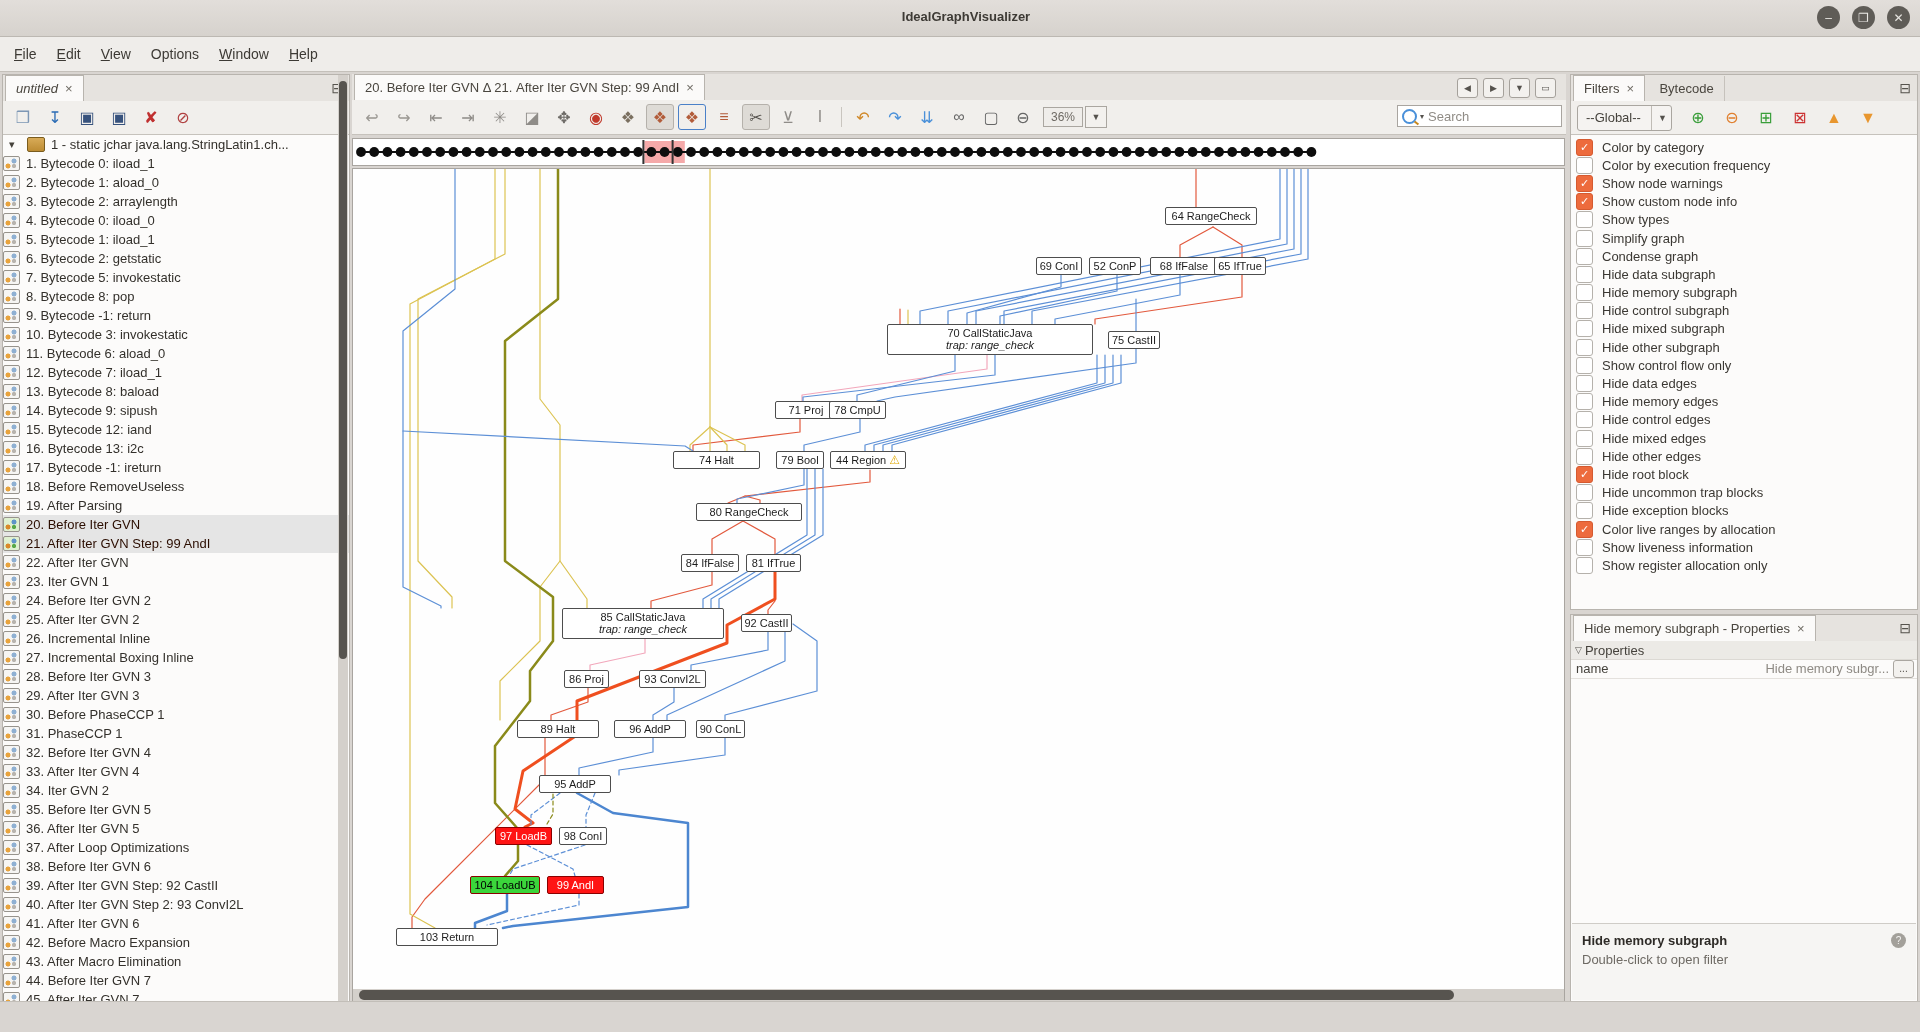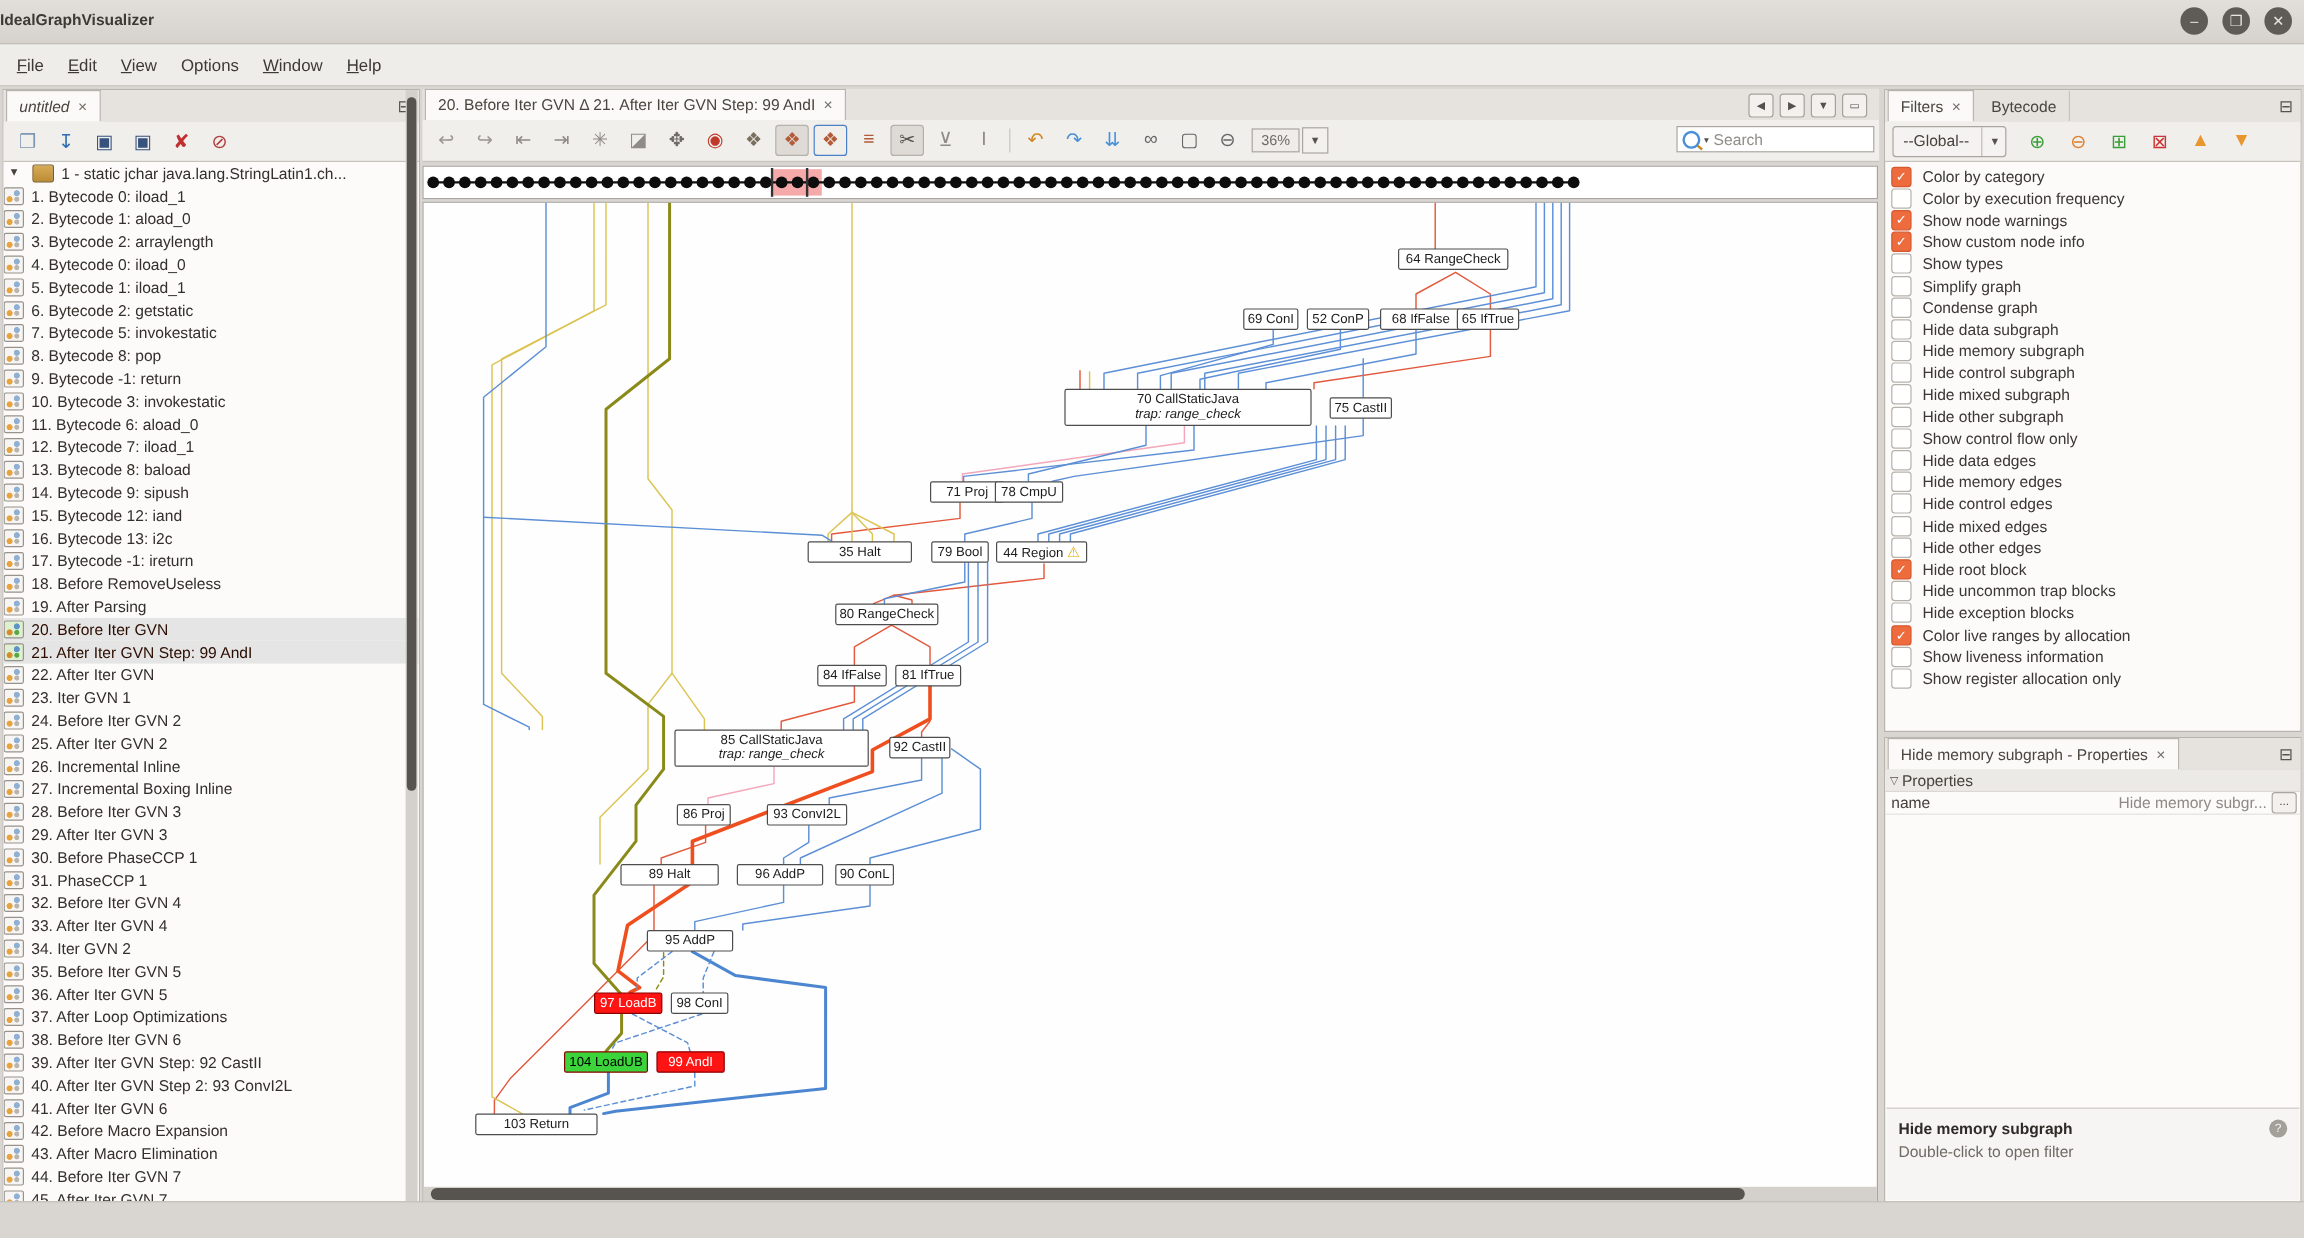--- a/index.html
+++ b/index.html
@@ -1,19 +1,19 @@
 <!DOCTYPE html>
 <html><head>
 <meta charset="utf-8">
 <style>
   html,body{margin:0;padding:0;width:1920px;height:1032px;overflow:hidden;
     font-family:"Liberation Sans",sans-serif;background:#d9d5d1;-webkit-font-smoothing:antialiased;}
   .titlebar{position:absolute;top:0;left:0;right:0;height:36px;background:linear-gradient(#e2deda,#d6d2cd);
     border-bottom:1px solid #bcb8b2;}
-  .titlebar .title{position:absolute;left:0;right:0;top:9px;font-weight:bold;
+  .titlebar .title{position:absolute;left:12px;right:0;top:9px;text-align:center;font-weight:bold;
     font-size:13px;color:#3d3a35;}
   .winbtns{position:absolute;right:10px;top:6px;display:flex;gap:12px;}
   .winbtn{width:23px;height:23px;border-radius:50%;background:#5f5c57;color:#e9e7e3;font-size:12px;
     display:flex;align-items:center;justify-content:center;line-height:1;}
   .menubar{position:absolute;top:37px;left:0;right:0;height:34px;background:#efedea;border-bottom:1px solid #c4c0ba;
     display:flex;align-items:center;padding-left:4px;font-size:14px;color:#3d3a35;}
   .menu-item{padding:4px 10px;border-radius:3px;}
   .menu-item u{text-decoration:underline;}
   .content{position:absolute;top:74px;left:0;right:0;bottom:30px;}
   .statusbar{position:absolute;left:0;right:0;bottom:0;height:30px;background:#d9d5d1;border-top:1px solid #c2beb8;}
@@ -531,24 +531,24 @@
       <div id="nodes">
           <div class="gnode" style="left: 812px; top: 38px; width: 92px; height: 18px;"><span>64 RangeCheck</span></div>
           <div class="gnode" style="left: 683px; top: 88px; width: 46px; height: 18px;"><span>69 ConI</span></div>
           <div class="gnode" style="left: 736px; top: 88px; width: 52px; height: 18px;"><span>52 ConP</span></div>
           <div class="gnode" style="left: 797px; top: 88px; width: 68px; height: 18px;"><span>68 IfFalse</span></div>
           <div class="gnode" style="left: 861px; top: 88px; width: 52px; height: 18px;"><span>65 IfTrue</span></div>
           <div class="gnode two" style="left: 534px; top: 155px; width: 206px; height: 31px;"><span>70 CallStaticJava</span><span class="sub">trap: range_check</span></div>
           <div class="gnode" style="left: 755px; top: 162px; width: 52px; height: 18px;"><span>75 CastII</span></div>
           <div class="gnode" style="left: 422px; top: 232px; width: 62px; height: 18px;"><span>71 Proj</span></div>
           <div class="gnode" style="left: 476px; top: 232px; width: 57px; height: 18px;"><span>78 CmpU</span></div>
-          <div class="gnode" style="left: 320px; top: 282px; width: 87px; height: 18px;"><span>35 Halt</span></div>
+          <div class="gnode" style="left: 320px; top: 282px; width: 87px; height: 18px;"><span>74 Halt</span></div>
           <div class="gnode" style="left: 423px; top: 282px; width: 48px; height: 18px;"><span>79 Bool</span></div>
           <div class="gnode" style="left: 477px; top: 282px; width: 76px; height: 18px;"><span>44 Region</span><span class="warnglyph">⚠</span></div>
-          <div class="gnode" style="left: 343px; top: 334px; width: 86px; height: 18px;"><span>80 RangeCheck</span></div>
+          <div class="gnode" style="left: 343px; top: 334px; width: 106px; height: 18px;"><span>80 RangeCheck</span></div>
           <div class="gnode" style="left: 328px; top: 385px; width: 58px; height: 18px;"><span>84 IfFalse</span></div>
           <div class="gnode" style="left: 393px; top: 385px; width: 55px; height: 18px;"><span>81 IfTrue</span></div>
           <div class="gnode two" style="left: 209px; top: 439px; width: 162px; height: 31px;"><span>85 CallStaticJava</span><span class="sub">trap: range_check</span></div>
           <div class="gnode" style="left: 388px; top: 445px; width: 51px; height: 18px;"><span>92 CastII</span></div>
           <div class="gnode" style="left: 211px; top: 501px; width: 45px; height: 18px;"><span>86 Proj</span></div>
           <div class="gnode" style="left: 286px; top: 501px; width: 67px; height: 18px;"><span>93 ConvI2L</span></div>
           <div class="gnode" style="left: 164px; top: 551px; width: 82px; height: 18px;"><span>89 Halt</span></div>
           <div class="gnode" style="left: 261px; top: 551px; width: 72px; height: 18px;"><span>96 AddP</span></div>
           <div class="gnode" style="left: 343px; top: 551px; width: 49px; height: 18px;"><span>90 ConL</span></div>
           <div class="gnode" style="left: 186px; top: 606px; width: 72px; height: 18px;"><span>95 AddP</span></div>

